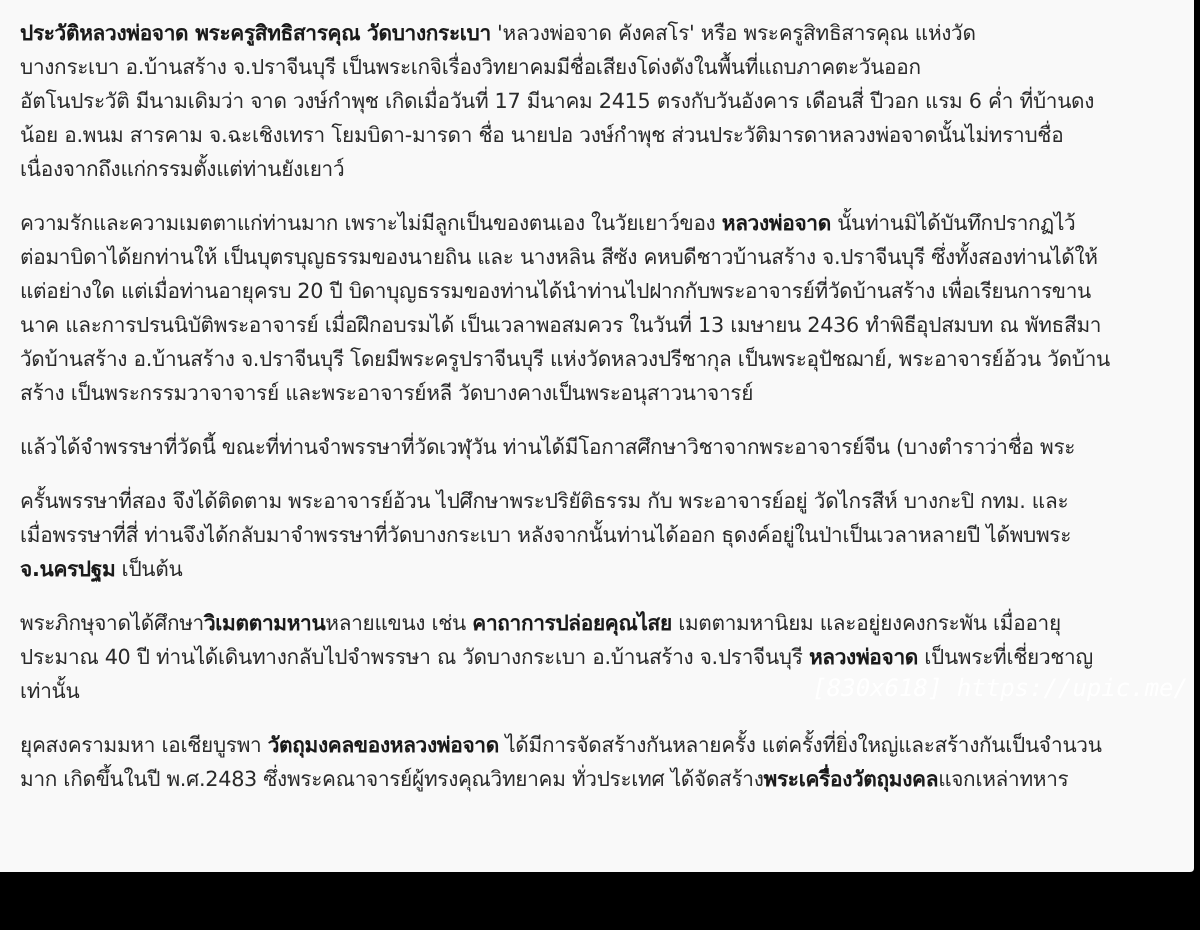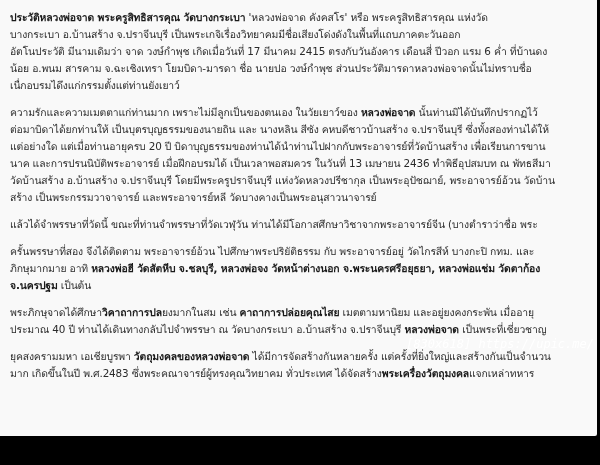--- a/index.html
+++ b/index.html
@@ -55,41 +55,42 @@
 </head>
 <body>
 
 <div class="frame">
   <div class="panel" id="article-panel">
       <div class="para">
         <span class="line"><b>ประวัติหลวงพ่อจาด พระครูสิทธิสารคุณ วัดบางกระเบา</b><span> 'หลวงพ่อจาด คังคสโร' หรือ พระครูสิทธิสารคุณ แห่งวัด</span></span>
         <span class="line"><span>บางกระเบา อ.บ้านสร้าง จ.ปราจีนบุรี เป็นพระเกจิเรื่องวิทยาคมมีชื่อเสียงโด่งดังในพื้นที่แถบภาคตะวันออก</span></span>
         <span class="line"><span>อัตโนประวัติ มีนามเดิมว่า จาด วงษ์กำพุช เกิดเมื่อวันที่ 17 มีนาคม 2415 ตรงกับวันอังคาร เดือนสี่ ปีวอก แรม 6 ค่ำ ที่บ้านดง</span></span>
         <span class="line"><span>น้อย อ.พนม สารคาม จ.ฉะเชิงเทรา โยมบิดา-มารดา ชื่อ นายปอ วงษ์กำพุช ส่วนประวัติมารดาหลวงพ่อจาดนั้นไม่ทราบชื่อ</span></span>
-        <span class="line"><span>เนื่กอบรมไดึงแก่กรรมตั้งแต่ท่านยังเยาว์</span></span>
+        <span class="line"><span>เนื่องจากถึงแก่กรรมตั้งแต่ท่านยังเยาว์</span></span>
       </div>
       <div class="para">
         <span class="line"><span>ความรักและความเมตตาแก่ท่านมาก เพราะไม่มีลูกเป็นของตนเอง ในวัยเยาว์ของ </span><b>หลวงพ่อจาด</b><span> นั้นท่านมิได้บันทึกปรากฏไว้</span></span>
         <span class="line"><span>ต่อมาบิดาได้ยกท่านให้ เป็นบุตรบุญธรรมของนายถิน และ นางหลิน สีซัง คหบดีชาวบ้านสร้าง จ.ปราจีนบุรี ซึ่งทั้งสองท่านได้ให้</span></span>
         <span class="line"><span>แต่อย่างใด แต่เมื่อท่านอายุครบ 20 ปี บิดาบุญธรรมของท่านได้นำท่านไปฝากกับพระอาจารย์ที่วัดบ้านสร้าง เพื่อเรียนการขาน</span></span>
         <span class="line"><span>นาค และการปรนนิบัติพระอาจารย์ เมื่อฝึกอบรมได้ เป็นเวลาพอสมควร ในวันที่ 13 เมษายน 2436 ทำพิธีอุปสมบท ณ พัทธสีมา</span></span>
         <span class="line"><span>วัดบ้านสร้าง อ.บ้านสร้าง จ.ปราจีนบุรี โดยมีพระครูปราจีนบุรี แห่งวัดหลวงปรีชากุล เป็นพระอุปัชฌาย์, พระอาจารย์อ้วน วัดบ้าน</span></span>
         <span class="line"><span>สร้าง เป็นพระกรรมวาจาจารย์ และพระอาจารย์หลี วัดบางคางเป็นพระอนุสาวนาจารย์</span></span>
       </div>
       <div class="para">
         <span class="line"><span>แล้วได้จำพรรษาที่วัดนี้ ขณะที่ท่านจำพรรษาที่วัดเวฬุวัน ท่านได้มีโอกาสศึกษาวิชาจากพระอาจารย์จีน (บางตำราว่าชื่อ พระ</span></span>
       </div>
       <div class="para">
         <span class="line"><span>ครั้นพรรษาที่สอง จึงได้ติดตาม พระอาจารย์อ้วน ไปศึกษาพระปริยัติธรรม กับ พระอาจารย์อยู่ วัดไกรสีห์ บางกะปิ กทม. และ</span></span>
-        <span class="line"><span>ภิกษุมากมาย อาทิ </span><b>หลวงพ่อฮี วัดสัตหีบ จ.ชลบุรี, หลวงพ่อจง วัดหน้าต่างนอก จ.พระนครศรีอยุธยา, หลวงพ่อแช่ม วัดตาก้อง</b></span>
+        <span class="line"><span>เมื่อพรรษาที่สี่ ท่านจึงได้กลับมาจำพรรษาที่วัดบางกระเบา หลังจากนั้นท่านได้ออก ธุดงค์อยู่ในป่าเป็นเวลาหลายปี ได้พบพระ</span></span>
         <span class="line"><b>จ.นครปฐม</b><span> เป็นต้น</span></span>
       </div>
       <div class="para">
-        <span class="line"><span>พระภิกษุจาดได้ศึกษา</span><b>วิคาถาการปล</b><span>ยงมากในสม เช่น </span><b>คาถาการปล่อยคุณไสย</b><span> เมตตามหานิยม และอยู่ยงคงกระพัน เมื่ออายุ</span></span>
+        <span class="line"><span>พระภิกษุจาดได้ศึกษา</span><b>วิเมตตามหาน</b><span>หลายแขนง เช่น </span><b>คาถาการปล่อยคุณไสย</b><span> เมตตามหานิยม และอยู่ยงคงกระพัน เมื่ออายุ</span></span>
         <span class="line"><span>ประมาณ 40 ปี ท่านได้เดินทางกลับไปจำพรรษา ณ วัดบางกระเบา อ.บ้านสร้าง จ.ปราจีนบุรี </span><b>หลวงพ่อจาด</b><span> เป็นพระที่เชี่ยวชาญ</span></span>
+        <span class="line"><span>เท่านั้น</span></span>
       </div>
       <div class="para">
         <span class="line"><span>ยุคสงครามมหา เอเชียบูรพา </span><b>วัตถุมงคลของหลวงพ่อจาด</b><span> ได้มีการจัดสร้างกันหลายครั้ง แต่ครั้งที่ยิ่งใหญ่และสร้างกันเป็นจำนวน</span></span>
         <span class="line"><span>มาก เกิดขึ้นในปี พ.ศ.2483 ซึ่งพระคณาจารย์ผู้ทรงคุณวิทยาคม ทั่วประเทศ ได้จัดสร้าง</span><b>พระเครื่องวัตถุมงคล</b><span>แจกเหล่าทหาร</span></span>
       </div>
     </div>
   <div class="watermark">[830x618] https://upic.me/</div>
 </div>
 
 </body></html>

